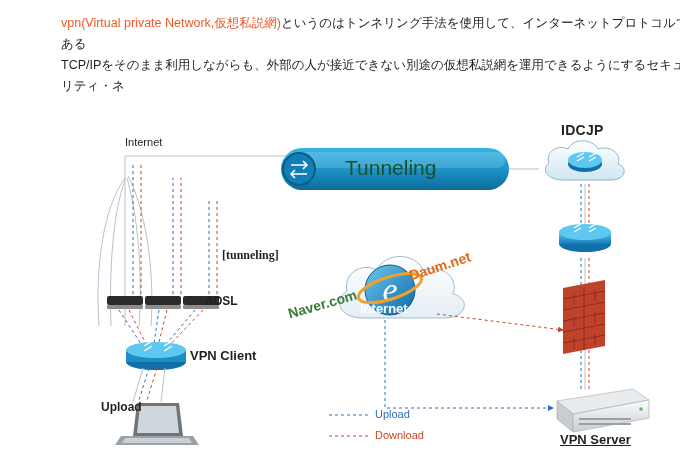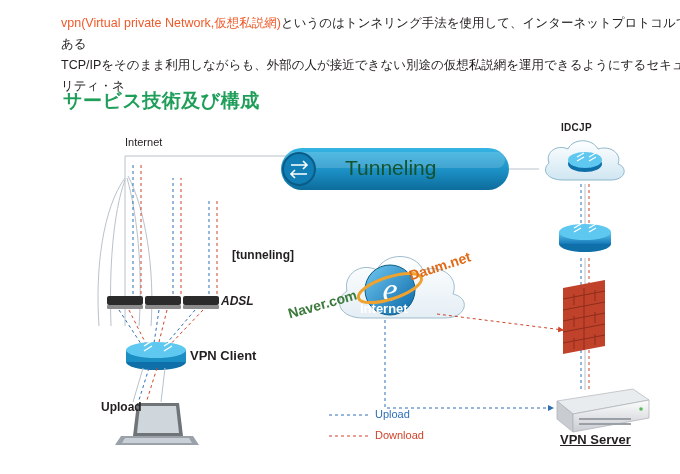--- a/index.html
+++ b/index.html
@@ -67,21 +67,21 @@
     font-size: 11px;
     color: #231f20;
     white-space: nowrap;
   }
   .lbl-bold {
     font-weight: bold;
     font-size: 12px;
   }
   .lbl-idcjp {
     font-weight: bold;
-    font-size: 10px;
+    font-size: 14px;
     color: #231f20;
     letter-spacing: 0.3px;
     text-align: right;
   }
   .lbl-tunneling-bar {
     position: absolute;
     color: #14532d;
     font-size: 21px;
     white-space: nowrap;
   }
@@ -119,21 +119,20 @@
 </head>
 <body>
 
 <div id="page">
 
   <div class="intro">
     <span class="hl">vpn(Virtual private Network,仮想私説網)</span><span>というのはトンネリング手法を使用して、インターネットプロトコルである</span><br>
     <span>TCP/IPをそのまま利用しながらも、外部の人が接近できない別途の仮想私説網を運用できるようにするセキュリティ・ネ</span><br>
   </div>
 
-  <div class="section-title">サービス技術及び構成</div>
 
   <div id="diagram">
 
     <svg width="680" height="356" viewBox="0 0 680 356">
       <defs>
         <linearGradient id="gradTunnel" x1="0" y1="0" x2="0" y2="1">
           <stop offset="0%" stop-color="#35b4e3"></stop>
           <stop offset="55%" stop-color="#1b8fc4"></stop>
           <stop offset="100%" stop-color="#0d6c9b"></stop>
         </linearGradient>
@@ -309,23 +308,23 @@
       <path d="M352,202 L352,290 L520,290" stroke="#2e6fb7" stroke-width="1" fill="none" stroke-dasharray="3,3" marker-end="url(#arrowBlue)"></path>
 
       <path d="M296,297 L336,297" stroke="#2e6fb7" stroke-width="1" stroke-dasharray="3,3" fill="none"></path>
       <path d="M296,318 L336,318" stroke="#d0432a" stroke-width="1" stroke-dasharray="3,3" fill="none"></path>
     </svg>
 
     <div class="lbl" style="left:92px; top:18px;">Internet</div>
 
     <div class="lbl-tunneling-bar" style="left:312px; top:38px;">Tunneling</div>
 
-    <div class="lbl lbl-bold" style="left:199px; top:130px;">[tunneling]</div>
-
-    <div class="lbl lbl-bold" style="left:188px; top:176px;font-style:italic;">ADSL</div>
+    <div class="lbl lbl-bold" style="left:189px; top:130px;font-family:Liberation Serif, serif;">[tunneling]</div>
+
+    <div class="lbl lbl-bold" style="left:172px; top:176px;">ADSL</div>
 
     <div class="lbl lbl-bold" style="left:157px; top:230px; font-size:13px;">VPN Client</div>
 
     <div class="lbl lbl-bold" style="left:68px; top:282px;">Upload</div>
 
     <div class="lbl-idcjp" style="position:absolute; left:528px; top:4px;">IDCJP</div>
 
     <div class="lbl-internet-cloud" style="left:327px; top:183px;">Internet</div>
 
     <div class="lbl-naver" style="left:254px; top:178px;">Naver.com</div>

